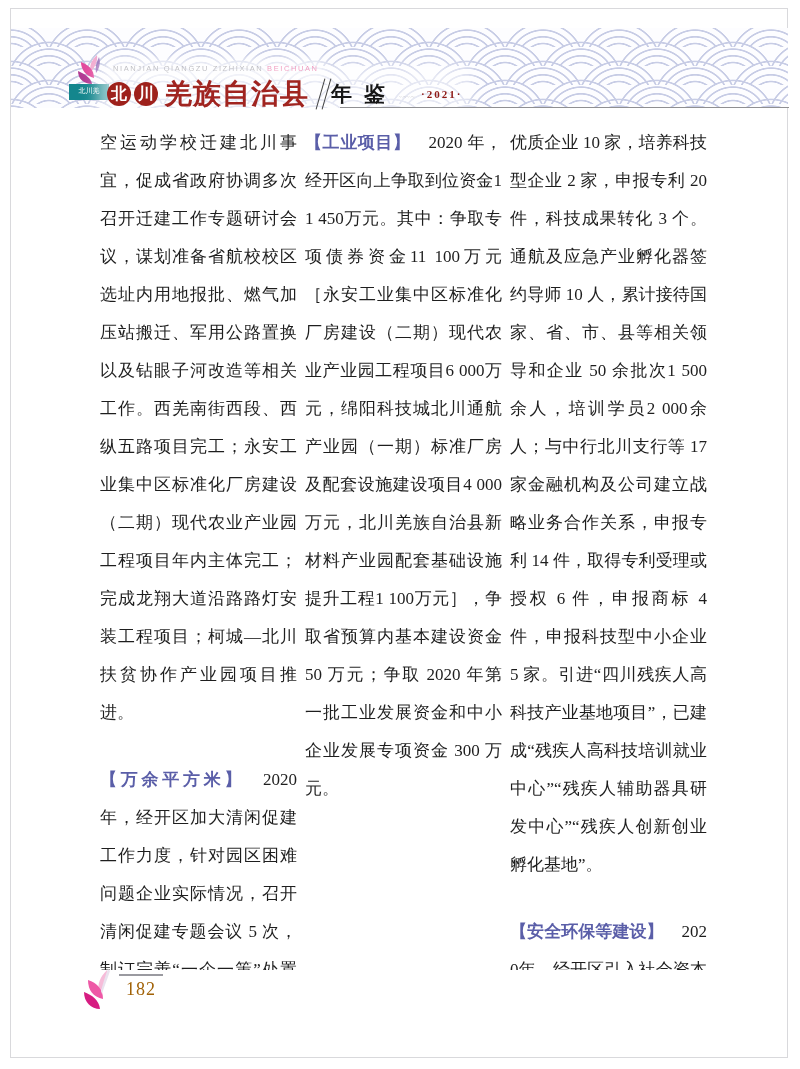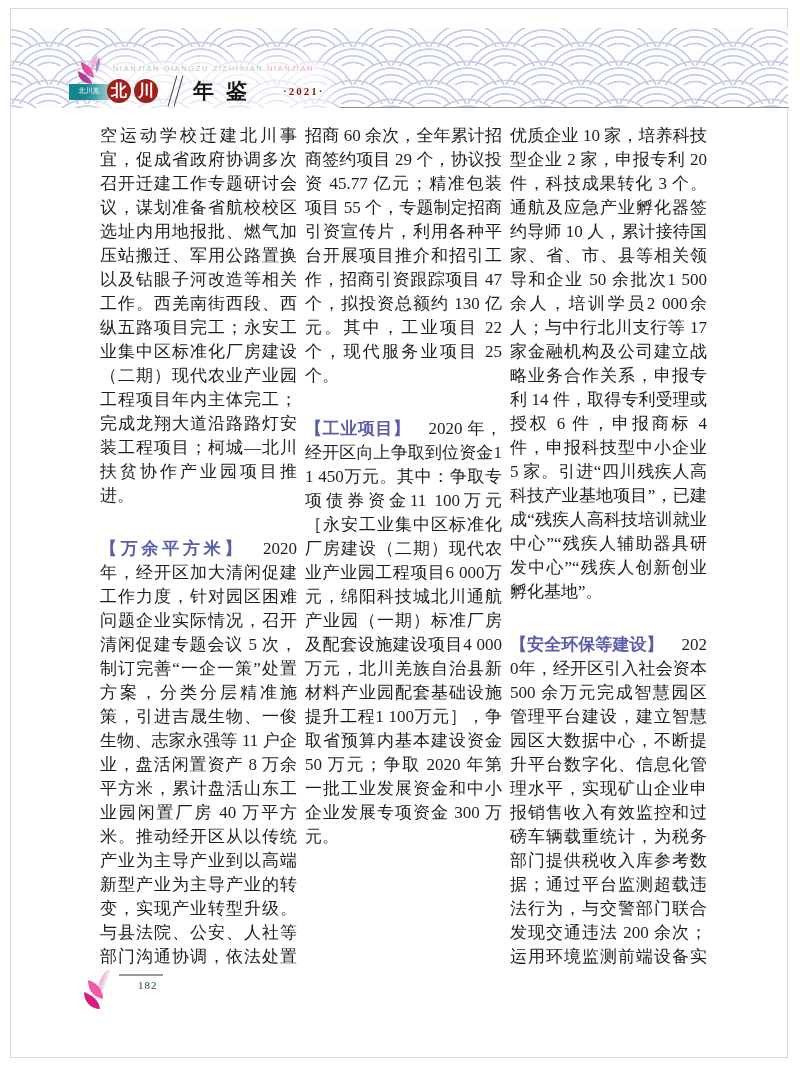--- a/index.html
+++ b/index.html
@@ -56,65 +56,66 @@
   .title-main{
     font-size:28px;font-weight:bold;color:#a02420;letter-spacing:1px;margin-left:3px;
   }
   .sep-lines{position:relative;width:16px;height:32px;display:inline-block;margin-left:6px;flex:0 0 auto;}
   .sep-lines::before,.sep-lines::after{
     content:"";position:absolute;top:0;width:1px;height:32px;background:#444;transform:rotate(16deg);
   }
   .sep-lines::before{left:5px;}
   .sep-lines::after{left:11px;}
   .title-suffix{
-    font-size:21px;font-weight:bold;color:#161616;letter-spacing:12px;margin-left:10px;text-align:center;
+    font-size:21px;font-weight:bold;color:#161616;letter-spacing:12px;text-align:center;
   }
   .ornament{font-size:8px;color:#a8a8b0;letter-spacing:0;margin-left:2px;}
   .title-year{font-size:11px;font-weight:bold;color:#8e1a16;letter-spacing:2px;margin-left:6px;}
   
   .columns{
     position:absolute;left:100px;top:124px;width:606px;height:846px;
     display:flex;gap:8px;color:#1e1e1e;
   }
   .col{width:197px;overflow:hidden;flex:0 0 auto;}
   .col p{
-    margin:0;font-size:17px;line-height:24px;text-align:justify;
+    margin:0;font-size:17px;line-height:38px;text-align:justify;
     word-break:break-all;text-align-last:left;
   }
   .col p + p{margin-top:29px;}
   .entry-head{color:#5a5ea8;font-weight:bold;margin-right:1.05em;}
   .entry-head:empty{display:none;margin:0;}
   
   .footer-logo{position:absolute;left:80px;top:968px;width:38px;height:48px;}
   .pageno-rule{position:absolute;left:119px;top:974px;width:44px;height:2px;background:#9a9aa0;}
-  .pageno{position:absolute;left:126px;top:979px;font-size:11px;color:#14532d;letter-spacing:1px;margin-left:12px;}
+  .pageno{position:absolute;left:126px;top:979px;font-size:18px;color:#a16207;letter-spacing:1px;}
 </style>
 </head>
 <body>
 
 <div class="border-frame"></div>
 
 <div class="header-band">
 
   <svg class="logo-mark" viewBox="0 0 32 32">
     <path d="M22 1 C16 7 14 12 16 18 C20 13 23 7 22 1 Z" fill="#f2a9cf"></path>
     <path d="M6 8 C14 11 19 16 19 24 C11 22 6 16 6 8 Z" fill="#e24a9d"></path>
     <path d="M3 17 C10 20 16 24 17 30 C9 30 3 25 3 17 Z" fill="#b13a93"></path>
     <path d="M24 3 C21 9 20 14 21 19 C24 15 26 9 24 3 Z" fill="#8e5bb0" opacity="0.8"></path>
   </svg>
   <div class="logo-badge">北川羌</div>
 
   <div class="romanized">
     <span>NIANJIAN QIANGZU ZIZHIXIAN</span>
-    <span class="pink">NIANJIAN</span>
+    <span class="pink">BEICHUAN</span>
   </div>
 
   <div class="title-row">
     <span class="seal">北</span>
     <span class="seal">川</span>
+    <span class="title-main">羌族自治县</span>
     <span class="sep-lines"></span>
     <span class="title-suffix">年鉴</span>
     <span class="ornament">﹏﹏</span>
     <span class="title-year">·2021·</span>
   </div>
 </div>
 <div class="header-rule"></div>
 
 <div class="columns">
 
@@ -122,23 +123,20 @@
     <p>
       <span>空运动学校迁建北川事宜，促成省政府协调多次召开迁建工作专题研讨会议，谋划准备省航校校区选址内用地报批、燃气加压站搬迁、军用公路置换以及钻眼子河改造等相关工作。西羌南街西段、西纵五路项目完工；永安工业集中区标准化厂房建设（二期）现代农业产业园工程项目年内主体完工；完成龙翔大道沿路路灯安装工程项目；柯城—北川扶贫协作产业园项目推进。</span>
     </p>
     <p>
       <span class="entry-head">【万余平方米】</span><span>2020 年，经开区加大清闲促建工作力度，针对园区困难问题企业实际情况，召开清闲促建专题会议 5 次，制订完善“一企一策”处置方案，分类分层精准施策，引进吉晟生物、一俊生物、志家永强等 11 户企业，盘活闲置资产 8 万余平方米，累计盘活山东工业园闲置厂房 40 万平方米。推动经开区从以传统产业为主导产业到以高端新型产业为主导产业的转变，实现产业转型升级。与县法院、公安、人社等部门沟通协调，依法处置亨源工贸、方圆管业、俊威电子等破产问题企业 12 户。</span>
     </p>
 
   </div>
 
   <div class="col">
-    <p>
-      <span>招商 60 余次，全年累计招商签约项目 29 个，协议投资 45.77 亿元；精准包装项目 55 个，专题制定招商引资宣传片，利用各种平台开展项目推介和招引工作，招商引资跟踪项目 47 个，拟投资总额约 130 亿元。其中，工业项目 22 个，现代服务业项目 25 个。</span>
-    </p>
     <p>
       <span class="entry-head">【工业项目】</span><span>2020 年，经开区向上争取到位资金11 450万元。其中：争取专项债券资金11 100万元［永安工业集中区标准化厂房建设（二期）现代农业产业园工程项目6 000万元，绵阳科技城北川通航产业园（一期）标准厂房及配套设施建设项目4 000万元，北川羌族自治县新材料产业园配套基础设施提升工程1 100万元］，争取省预算内基本建设资金 50 万元；争取 2020 年第一批工业发展资金和中小企业发展专项资金 300 万元。</span>
     </p>
 
   </div>
 
   <div class="col">
     <p>
       <span>优质企业 10 家，培养科技型企业 2 家，申报专利 20 件，科技成果转化 3 个。通航及应急产业孵化器签约导师 10 人，累计接待国家、省、市、县等相关领导和企业 50 余批次1 500余人，培训学员2 000余人；与中行北川支行等 17 家金融机构及公司建立战略业务合作关系，申报专利 14 件，取得专利受理或授权 6 件，申报商标 4 件，申报科技型中小企业 5 家。引进“四川残疾人高科技产业基地项目”，已建成“残疾人高科技培训就业中心”“残疾人辅助器具研发中心”“残疾人创新创业孵化基地”。</span>
     </p>

